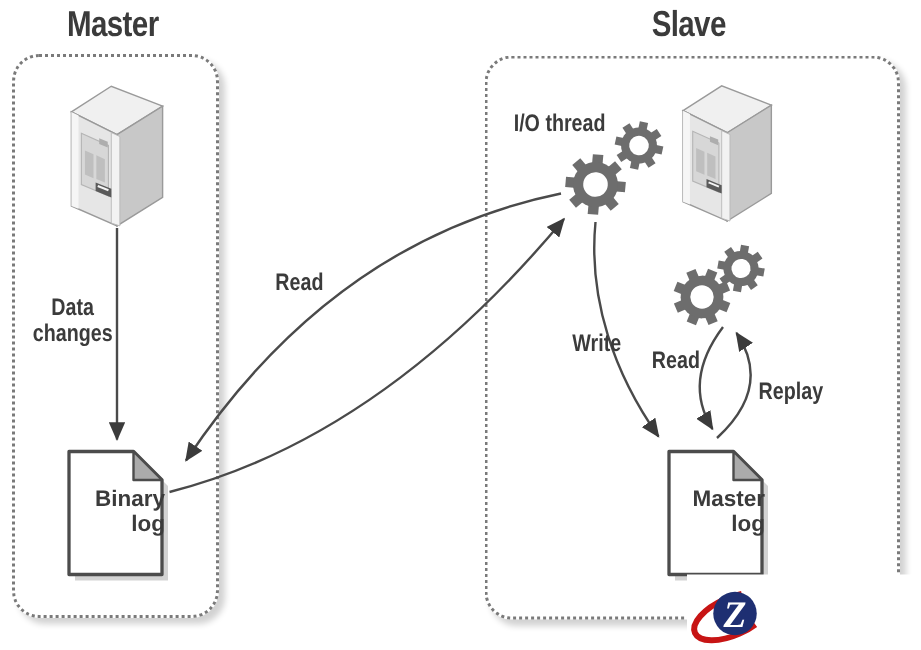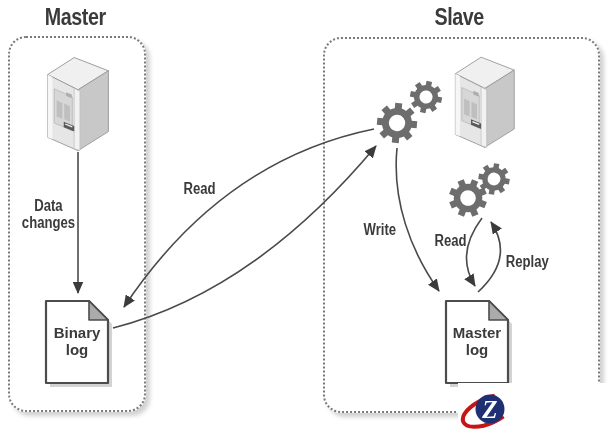--- a/index.html
+++ b/index.html
@@ -15,32 +15,32 @@
   .box-slave{left:323px;top:37px;width:273px;height:372px;}
   .lbl{position:absolute;font-weight:bold;color:#3b3b3b;line-height:1.08;}
   .cond{display:inline-block;transform:scaleX(0.82);transform-origin:50% 50%;}
   .title{font-size:24px;text-align:center;letter-spacing:-0.5px;}
   .title-master{left:8px;top:4px;width:134px;}
   .title-slave{left:323px;top:4px;width:273px;}
   .small-lbl{font-size:16px;}
   .prewrap{white-space:pre-line;}
   .lbl-data-changes{left:4px;top:197px;width:88px;text-align:center;}
   .lbl-read-main{left:168px;top:180px;width:64px;text-align:center;}
-  .lbl-write{left:360px;top:221px;width:58px;text-align:left;}
+  .lbl-write{left:360px;top:221px;width:58px;text-align:right;}
   .lbl-io{left:326px;top:74px;width:78px;text-align:right;}
   .lbl-io .cond{transform-origin:100% 50%;}
   .lbl-sql{left:517px;top:168px;width:84px;text-align:left;}
   .lbl-sql .cond{transform-origin:0 50%;}
   .lbl-read2{left:428px;top:232px;width:46px;text-align:center;}
   .lbl-replay{left:498px;top:253px;width:58px;text-align:center;}
   .gfx{position:absolute;left:0;top:0;pointer-events:none;}
   .doc{position:absolute;width:74px;height:94px;}
   .doc svg{position:absolute;left:0;top:0;}
   .doc .doc-text{
-    position:absolute;left:0;top:26px;width:66px;text-align:center;
+    position:absolute;left:0;top:26px;width:66px;text-align:right;
     font-size:15px;font-weight:bold;line-height:1.12;
   }
   .doc-binary{left:44px;top:299px;}
   .doc-relay{left:444px;top:299px;}
   .watermark{
     position:absolute;left:458px;top:383px;width:156px;height:50px;
     background:#ffffff;display:flex;align-items:center;
   }
   .wm-logo{position:relative;width:56px;height:50px;flex:0 0 auto;}
   .wm-texts{display:flex;flex-direction:column;align-items:center;margin-left:2px;}
@@ -131,20 +131,23 @@
 log</div>
   </div>
 
   <div class="lbl small-lbl lbl-data-changes">
     <span class="cond prewrap">Data
 changes</span>
   </div>
   <div class="lbl small-lbl lbl-read-main">
     <span class="cond">Read</span>
   </div>
+  <div class="lbl small-lbl lbl-io">
+    <span class="cond">I/O thread</span>
+  </div>
   <div class="lbl small-lbl lbl-write">
     <span class="cond">Write</span>
   </div>
   <div class="lbl small-lbl lbl-read2">
     <span class="cond">Read</span>
   </div>
   <div class="lbl small-lbl lbl-replay">
     <span class="cond">Replay</span>
   </div>
 

